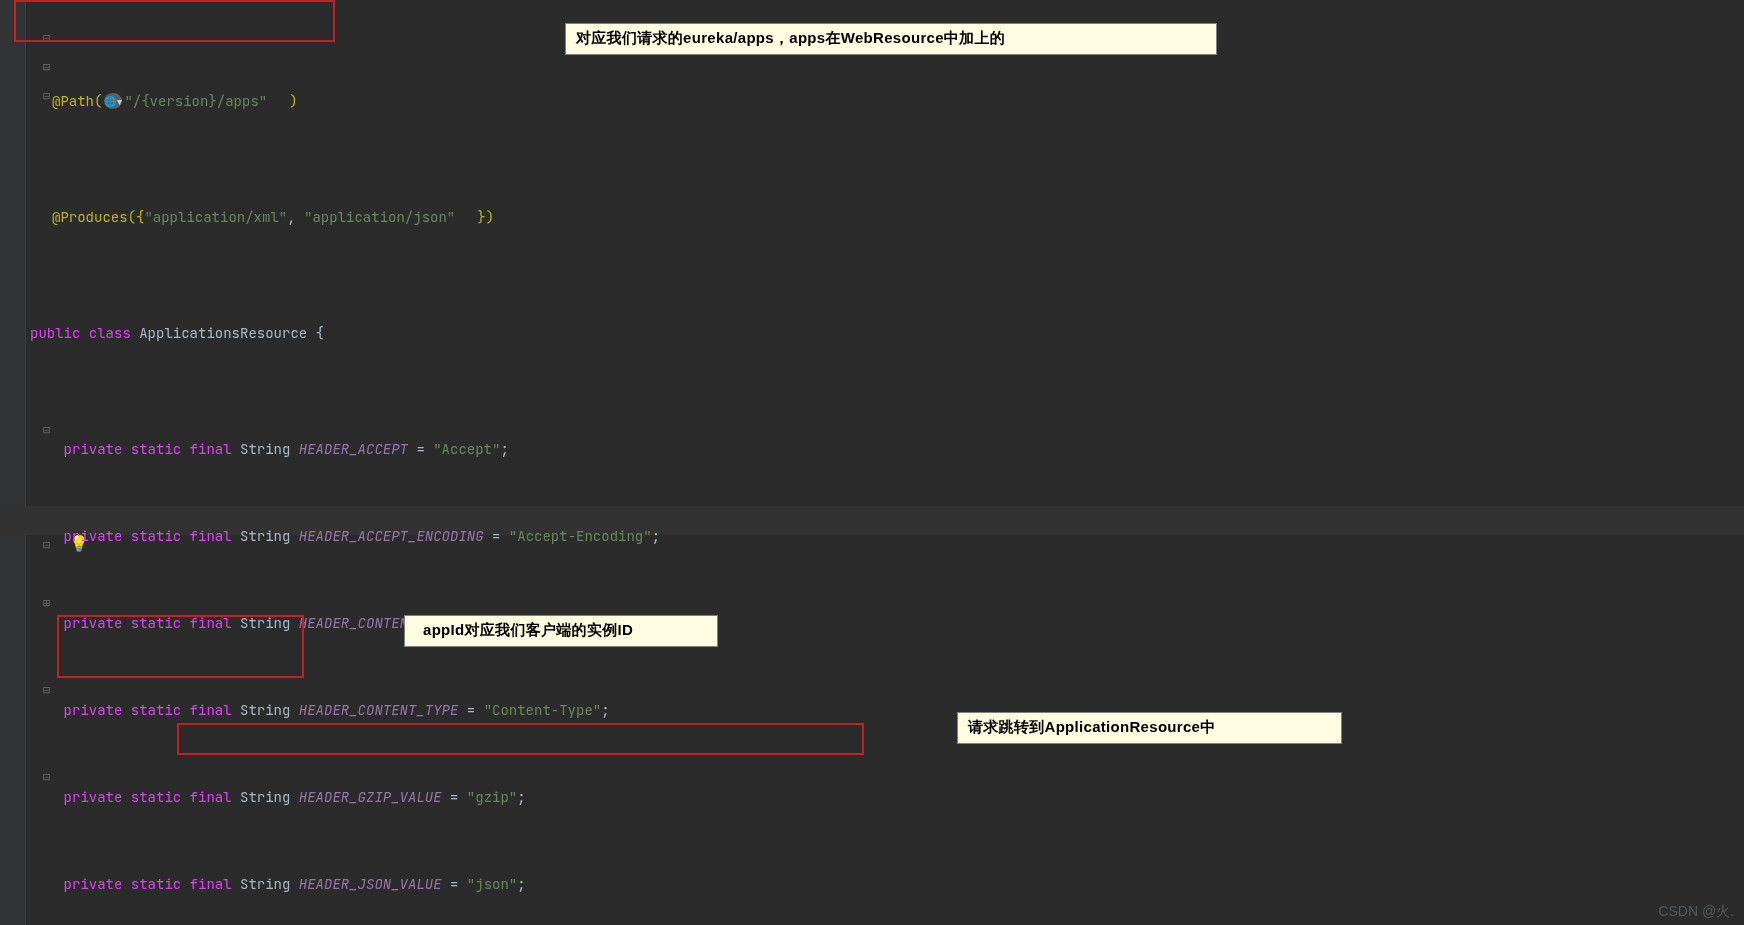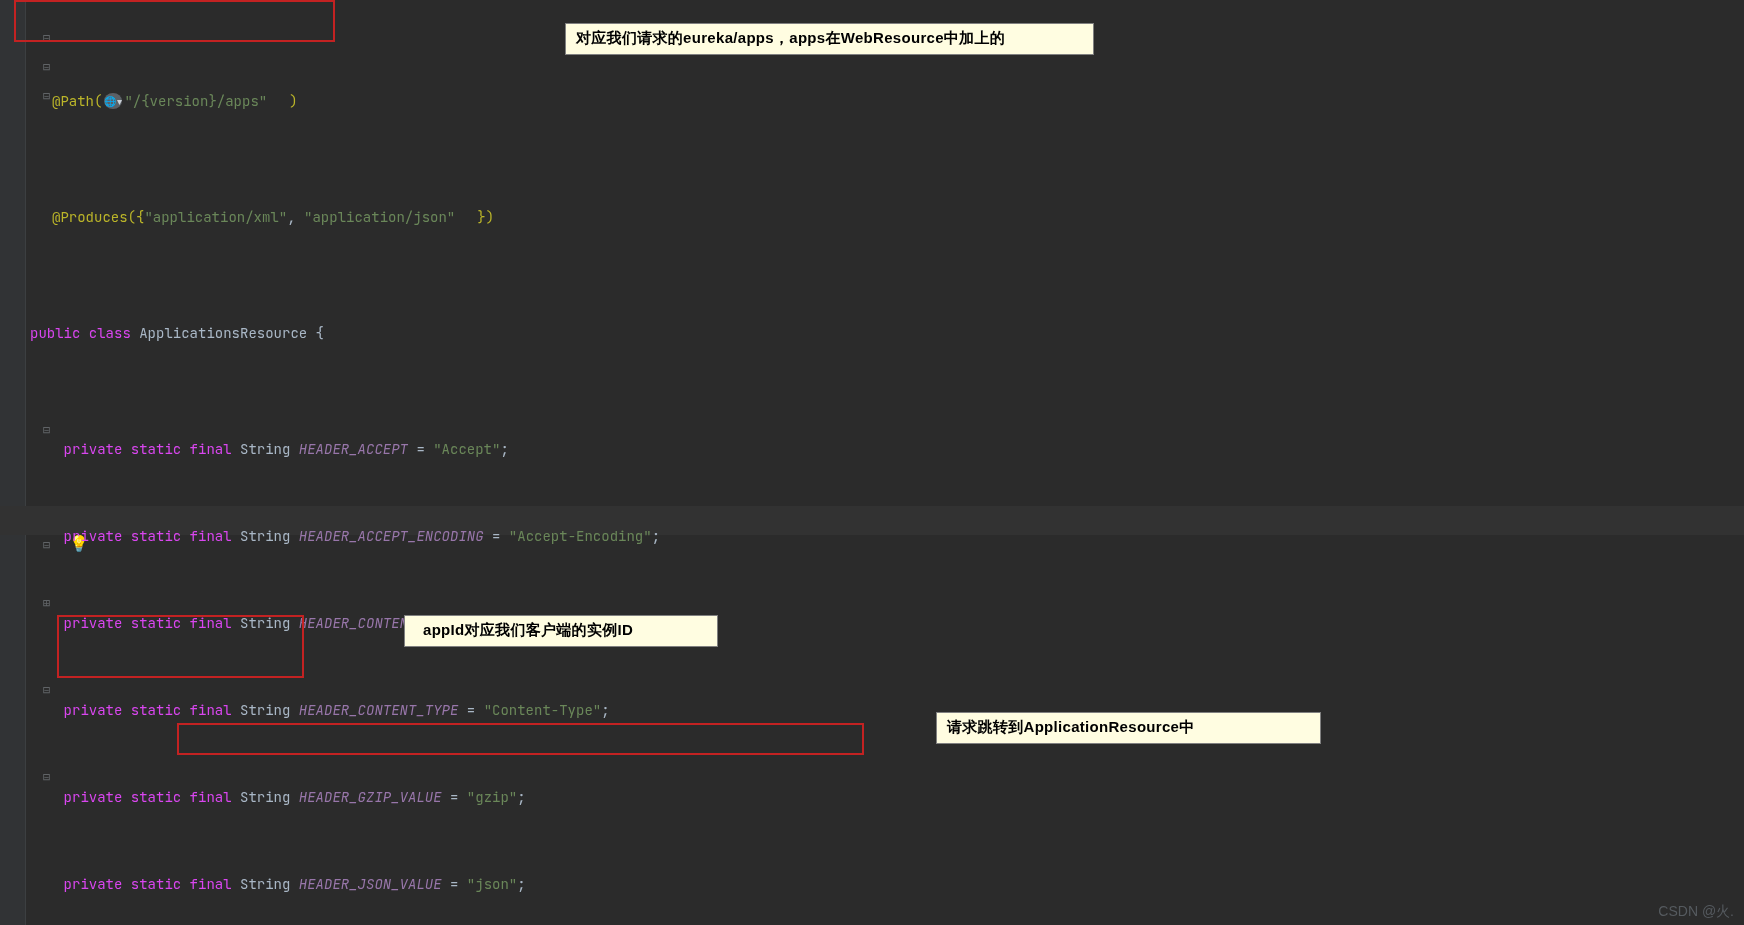--- a/index.html
+++ b/index.html
@@ -167,17 +167,17 @@
   
   
   
   
 </div>
 
 <div class="red-box" style="left:14px; top:0px; width:321px; height:42px;"></div>
 <div class="red-box" style="left:57px; top:615px; width:247px; height:63px;"></div>
 <div class="red-box" style="left:177px; top:723px; width:687px; height:32px;"></div>
 
-<div class="annotation-box" style="left:565px; top:23px; width:529px; height:32px;"><span>对应我们请求的eureka/apps，apps在WebResource中加上的</span></div>
+<div class="annotation-box" style="left:565px; top:23px; width:652px; height:32px;"><span>对应我们请求的eureka/apps，apps在WebResource中加上的</span></div>
 <div class="annotation-box" style="left:404px; top:615px; width:314px; height:32px;padding-left:18px;"><span>appId对应我们客户端的实例ID</span></div>
-<div class="annotation-box" style="left:936px; top:712px; width:385px; height:32px;"><span>请求跳转到ApplicationResource中</span></div>
+<div class="annotation-box" style="left:957px; top:712px; width:385px; height:32px;"><span>请求跳转到ApplicationResource中</span></div>
 
 <div class="watermark">CSDN @火.</div>
 
 </body></html>

